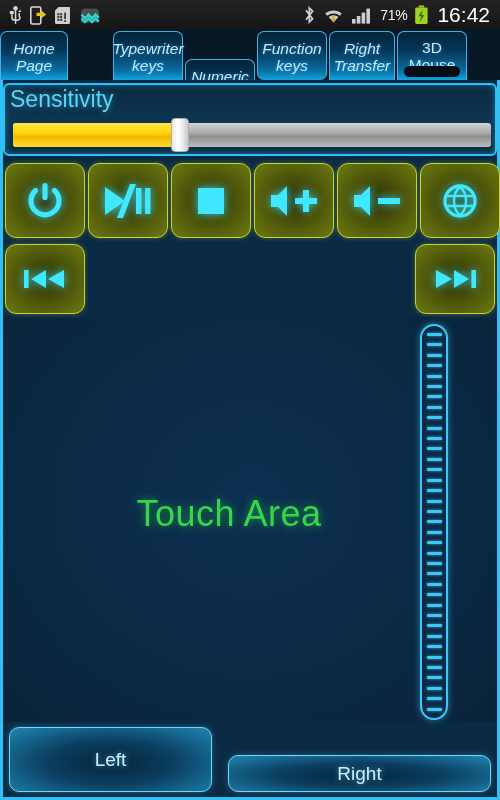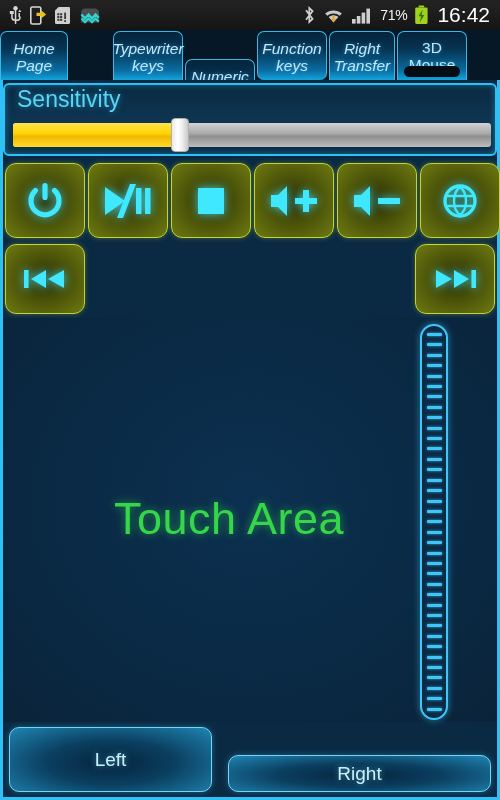--- a/index.html
+++ b/index.html
@@ -108,21 +108,21 @@
     position: absolute;
     left: 3px; top: 83px;
     width: 494px; height: 73px;
     border: 2px solid #2fc0f5;
     border-radius: 6px;
     background: linear-gradient(#0b2a42, #0e3552 55%, #0a2c46);
     box-shadow: 0 0 6px rgba(47,192,245,.45) inset;
   }
   .sens-title {
     position: absolute;
-    left: 12px; top: 1px;
+    left: 5px; top: 1px;
     color: #59d6f5;
     font-size: 23px;
     text-shadow: 0 0 6px rgba(60,200,255,.55);
   }
   .slider-track {
     position: absolute;
     left: 8px; top: 38px;
     width: 478px; height: 24px;
     border-radius: 3px;
     background: linear-gradient(#d3d3d3, #a8a8a8 45%, #8e8e8e 55%, #bdbdbd);
@@ -167,21 +167,21 @@
     left: 3px; top: 318px;
     width: 494px; height: 404px;
     background: radial-gradient(ellipse at 50% 45%, #0c3050 0%, #0a2a45 55%, #0a2339 100%);
   }
   .touch-label {
     position: absolute;
     left: 0; top: 175px;
     width: 452px;
     text-align: center;
     color: #35d64a;
-    font-size: 45px;
+    font-size: 36px;
     letter-spacing: 0.5px;
     text-shadow: 0 0 9px rgba(50,220,70,.6);
   }
 
   
   .scrollbar {
     position: absolute;
     right: 9px; top: 324px;
     width: 28px; height: 396px;
     border: 2px solid #3fc6f7;

